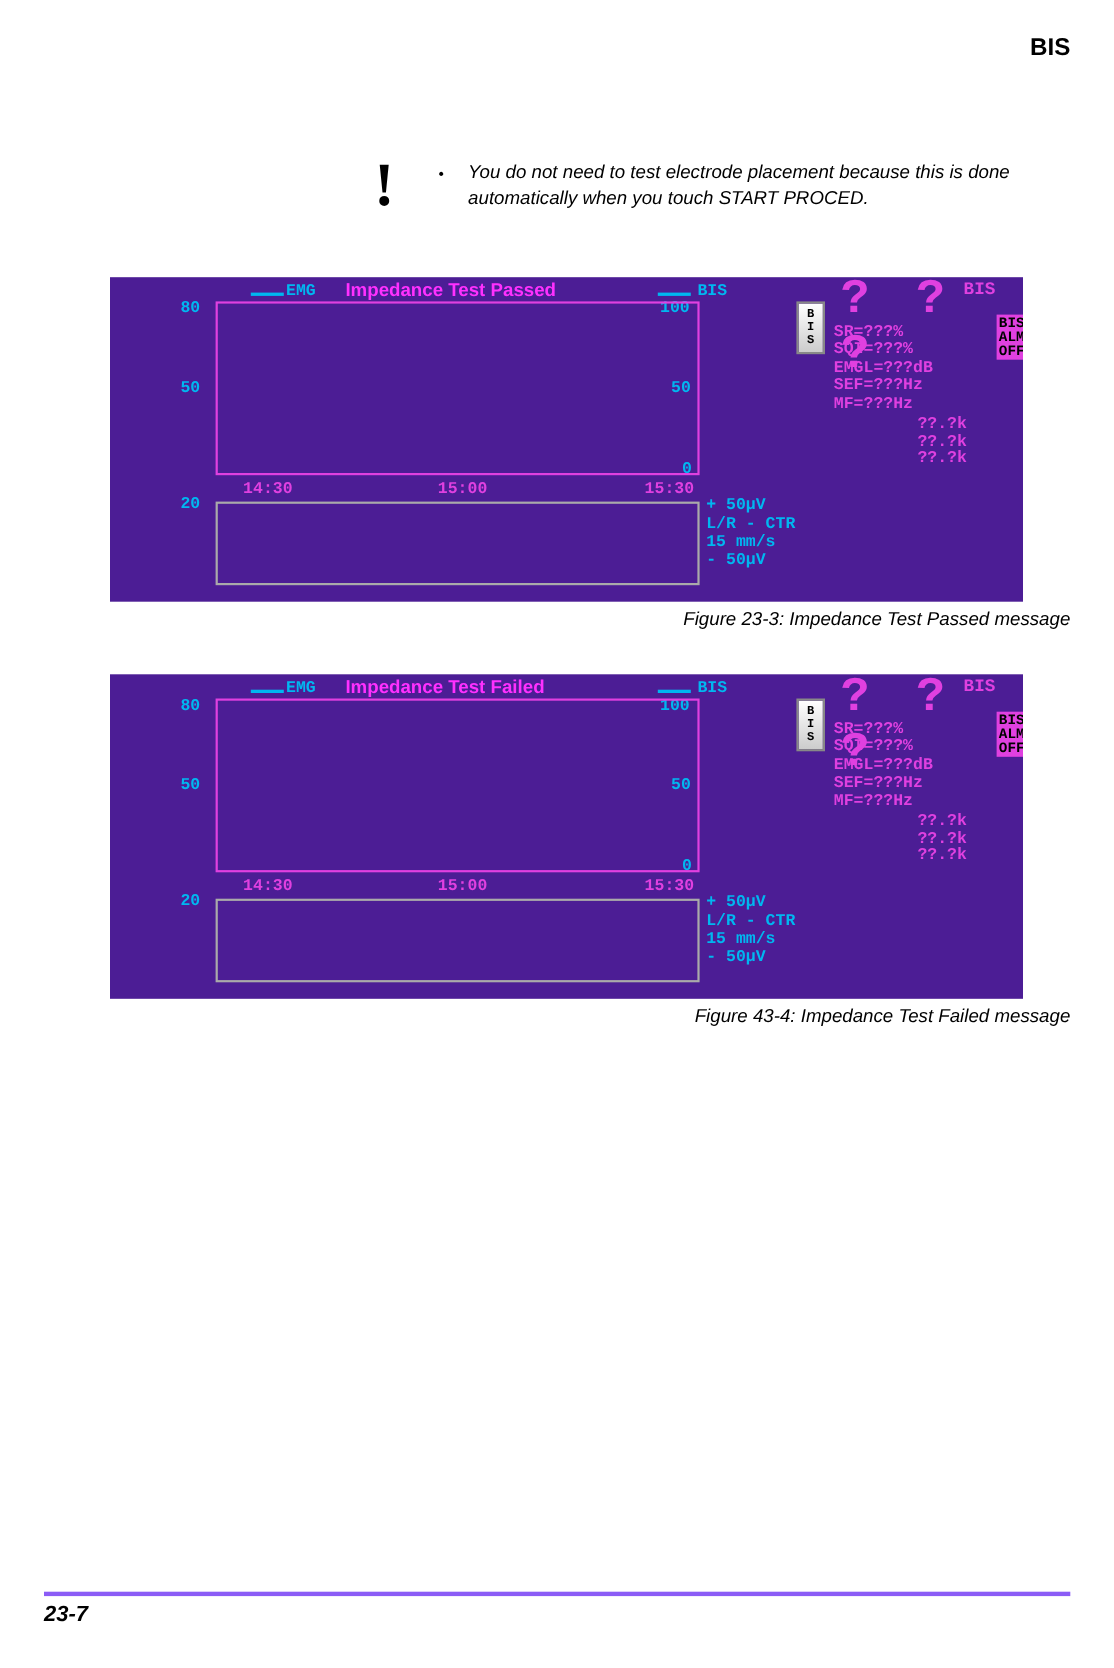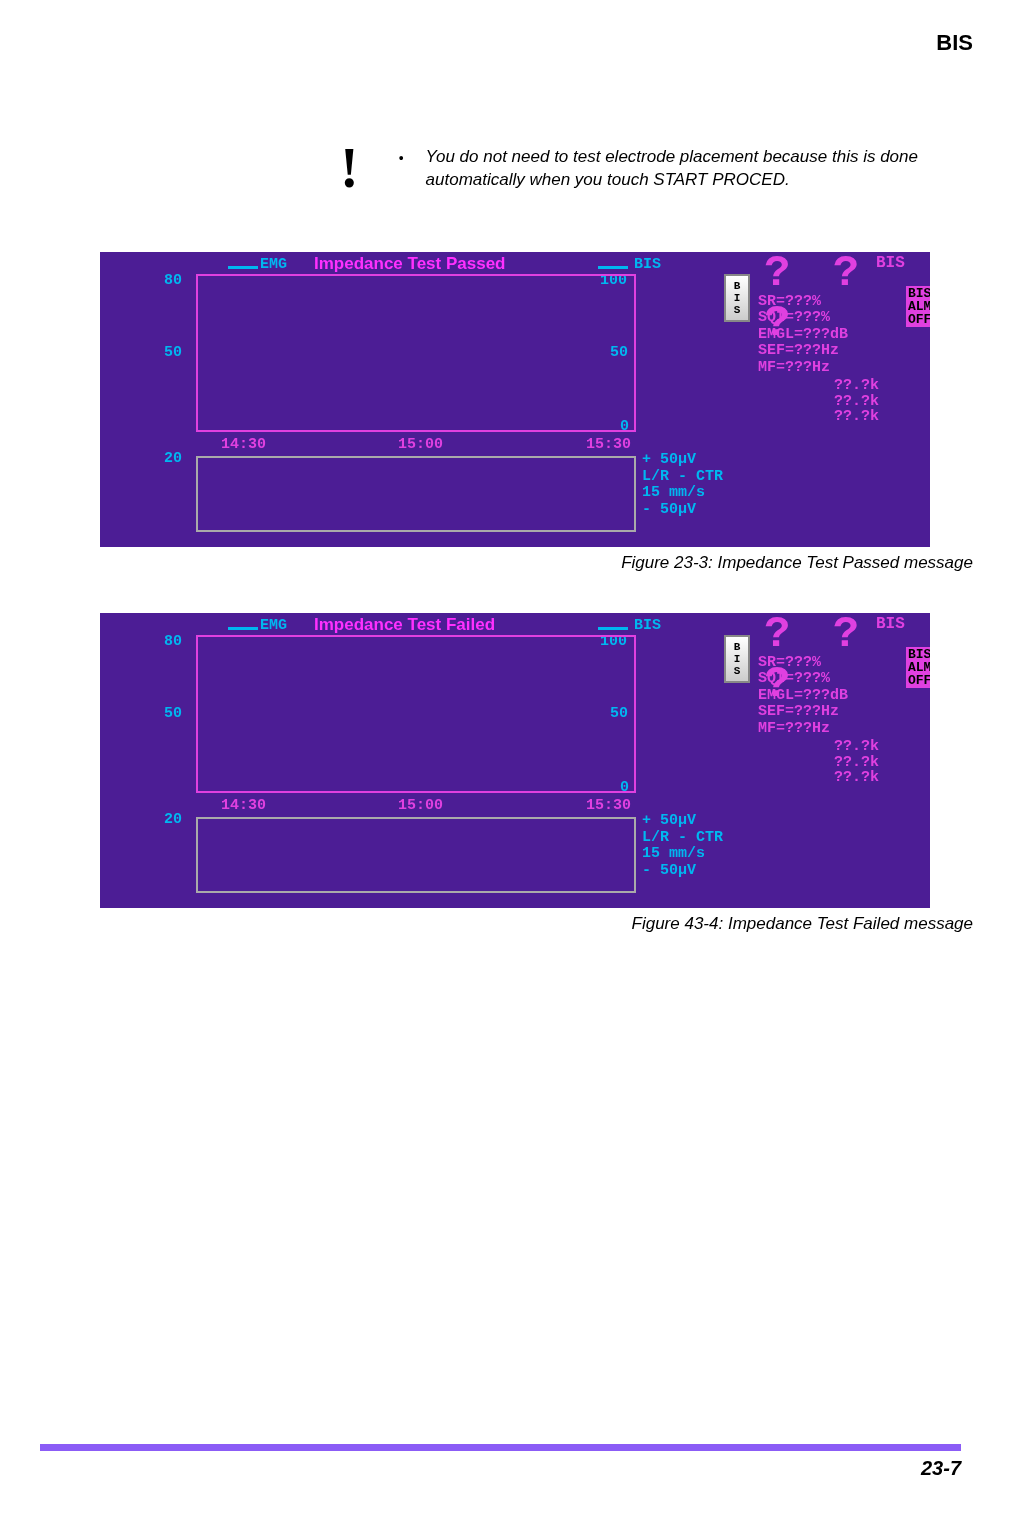--- a/index.html
+++ b/index.html
@@ -125,23 +125,23 @@
   }
 
   .caption {
     text-align:right;
     font-style: italic;
     font-size: 17px;
     margin: 4px 0 40px 0;
   }
 
   .footer {
-    position:absolute; left:40px; right:52px; bottom:36px;
-    border-top:7px solid #8b5cf6; padding-top:6px;
-    text-align:right; font-style:italic; font-weight:bold; font-size:20px;
+    position:absolute; left:40px; right:40px; bottom:36px;
+    border-top:4px solid #8b5cf6; padding-top:6px;
+    font-style:italic; font-weight:bold; font-size:20px;
   }
 </style>
 </head>
 <body>
 
 <div class="page">
 
   <div class="hdr">BIS</div>
 
   <div class="note-row">

